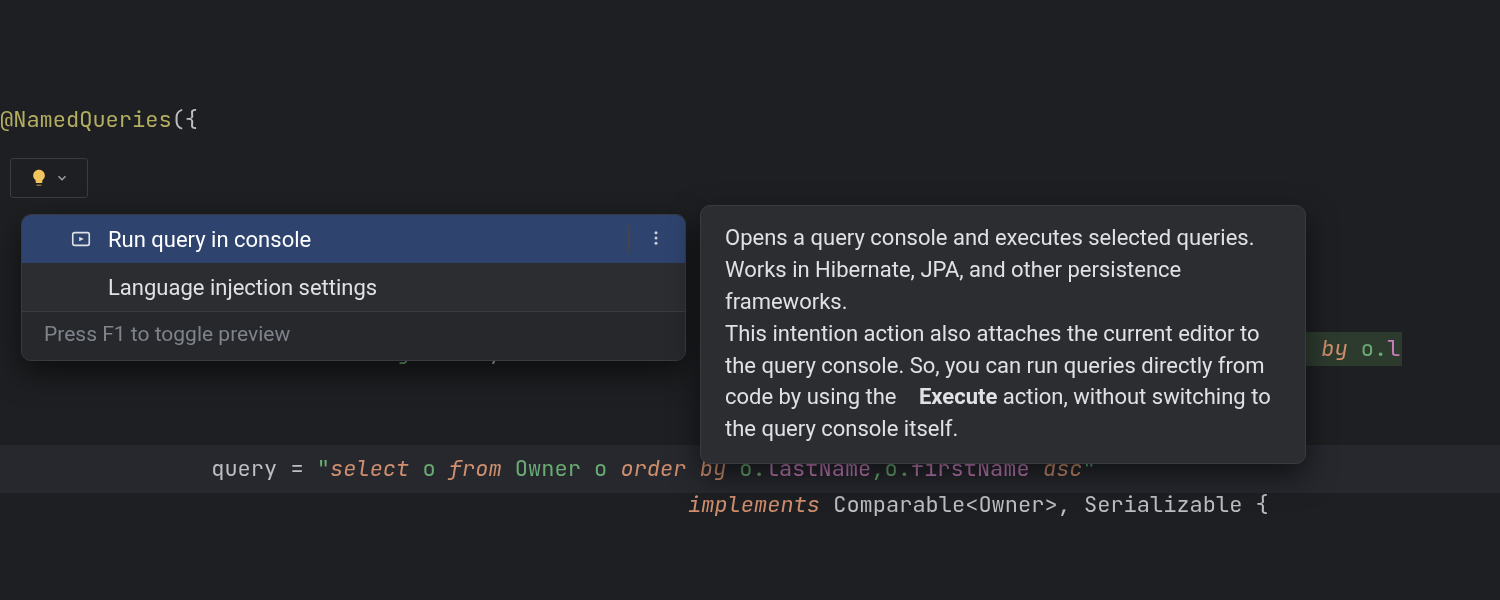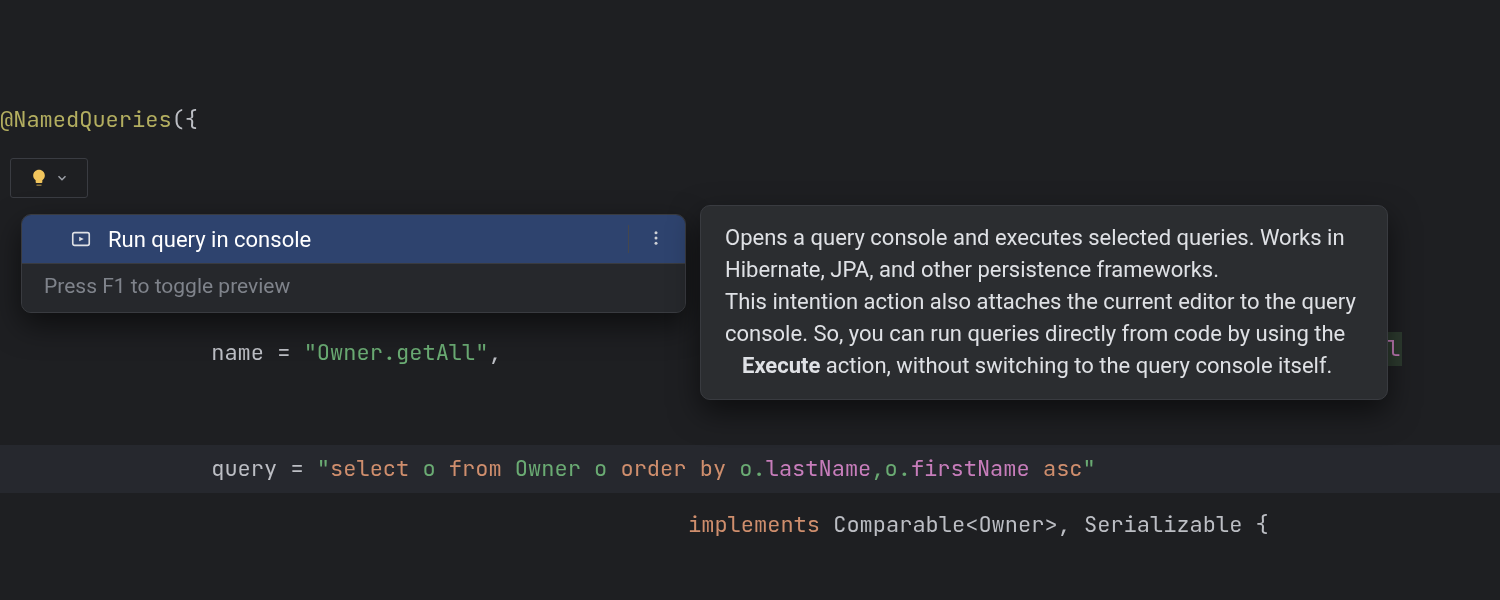--- a/index.html
+++ b/index.html
@@ -28,21 +28,21 @@
   }
   .code-line.highlight {
     background: #26282e;
   }
 
   .tok-annotation { color: #b3ae60; text-align: center; }
   .tok-brace      { color: #bcbec4; }
   .tok-param      { color: #bcbec4; }
   .tok-eq         { color: #bcbec4; }
   .tok-string     { color: #6aab73; }
-  .tok-keyword    { color: #cf8e6d; }
+  .tok-keyword    { color: #cf8e6d; font-style: italic; }
   .tok-prop       { color: #c77dbb; }
   .tok-punct      { color: #bcbec4; }
   .tok-type       { color: #bcbec4; }
 
   
   .bulb-widget {
     position: absolute;
     top: 158px;
     left: 10px;
     width: 78px;
@@ -114,21 +114,21 @@
     color: #7f838b;
     padding: 10px 20px 14px 22px;
     font-size: 21px;
   }
 
   
   .doc-tooltip {
     position: absolute;
     top: 205px;
     left: 700px;
-    width: 688px;
+    width: 606px;
     background: #2b2d30;
     border: 1px solid #393b40;
     border-radius: 10px;
     box-shadow: 0 12px 30px rgba(0,0,0,0.55);
     font-family: -apple-system, "Segoe UI", Roboto, system-ui, sans-serif;
     font-size: 22px;
     color: #dfe1e5;
     padding: 16px 24px 18px 24px;
     line-height: 1.45;
   }
@@ -147,21 +147,21 @@
 
 <div class="code-area">
   <div class="code-line"><span class="tok-annotation">@NamedQueries</span><span class="tok-brace">({</span></div>
   <div class="code-line"><span>        </span><span class="tok-annotation">@NamedQuery</span><span class="tok-brace">(</span></div>
   <div class="code-line"><span>                </span><span class="tok-param">name</span><span class="tok-eq"> = </span><span class="tok-string">"Owner.getAll"</span><span class="tok-punct">,</span></div>
   <div class="code-line highlight"><span>                </span><span class="tok-param">query</span><span class="tok-eq"> = </span><span class="tok-string">"</span><span class="tok-keyword">select</span><span class="tok-string"> o </span><span class="tok-keyword">from</span><span class="tok-string"> Owner o </span><span class="tok-keyword">order</span><span class="tok-string"> </span><span class="tok-keyword">by</span><span class="tok-string"> o.</span><span class="tok-prop">lastName</span><span class="tok-string">,o.</span><span class="tok-prop">firstName</span><span class="tok-string"> </span><span class="tok-keyword">asc</span><span class="tok-string">"</span></div>
 </div>
 
 <div class="bg-code" style="top:332px; left:1306px; background:#2d3b2f; padding:0 2px; height:34px; line-height:34px;"><span style="color:#bcbec4">&nbsp;</span><span class="tok-keyword">by</span><span class="tok-string"> o.</span><span class="tok-prop">l</span></div>
 
-<div class="bg-code" style="top:508px; left:688px;"><span class="tok-keyword">implements</span><span class="tok-type"> Comparable&lt;Owner&gt;, Serializable {</span></div>
+<div class="bg-code" style="top:488px; left:688px;"><span class="tok-keyword">implements</span><span class="tok-type"> Comparable&lt;Owner&gt;, Serializable {</span></div>
 
 <div class="bulb-widget">
   <span class="bulb-icon">
     <svg width="20" height="20" viewBox="0 0 24 24" fill="currentColor">
         <path d="M9 21h6v-1H9v1zm3-19C8.14 2 5 5.14 5 9c0 2.38 1.19 4.47 3 5.74V17c0 .55.45 1 1 1h6c.55 0 1-.45 1-1v-2.26c1.81-1.27 3-3.36 3-5.74 0-3.86-3.14-7-7-7z"></path>
       </svg>
   </span>
   <span class="chevron-icon">
     <svg width="14" height="14" viewBox="0 0 24 24" fill="none" stroke="currentColor" stroke-width="2.5">
         <polyline points="6 9 12 15 18 9"></polyline>
@@ -181,20 +181,23 @@
         <span class="item-label">Run query in console</span>
         <span class="item-trailing">
           <span class="vsep"></span>
           <span><svg width="18" height="18" viewBox="0 0 24 24" fill="#cfd1d6">
               <circle cx="12" cy="5" r="2"></circle>
               <circle cx="12" cy="12" r="2"></circle>
               <circle cx="12" cy="19" r="2"></circle>
             </svg></span>
         </span>
       </div>
+      <div class="intention-item no-icon">
+        <span class="item-label">Language injection settings</span>
+      </div>
     </div>
   <div class="intention-footer">Press F1 to toggle preview</div>
 </div>
 
 <div class="doc-tooltip">
   <span>Opens a query console and executes selected queries. Works in Hibernate, JPA, and other persistence frameworks.</span><br>
   <span>This intention action also attaches the current editor to the query console. So, you can run queries directly from code by using the </span><b>Execute</b><span> action, without switching to the query console itself.</span>
 </div>
 
 </body></html>

